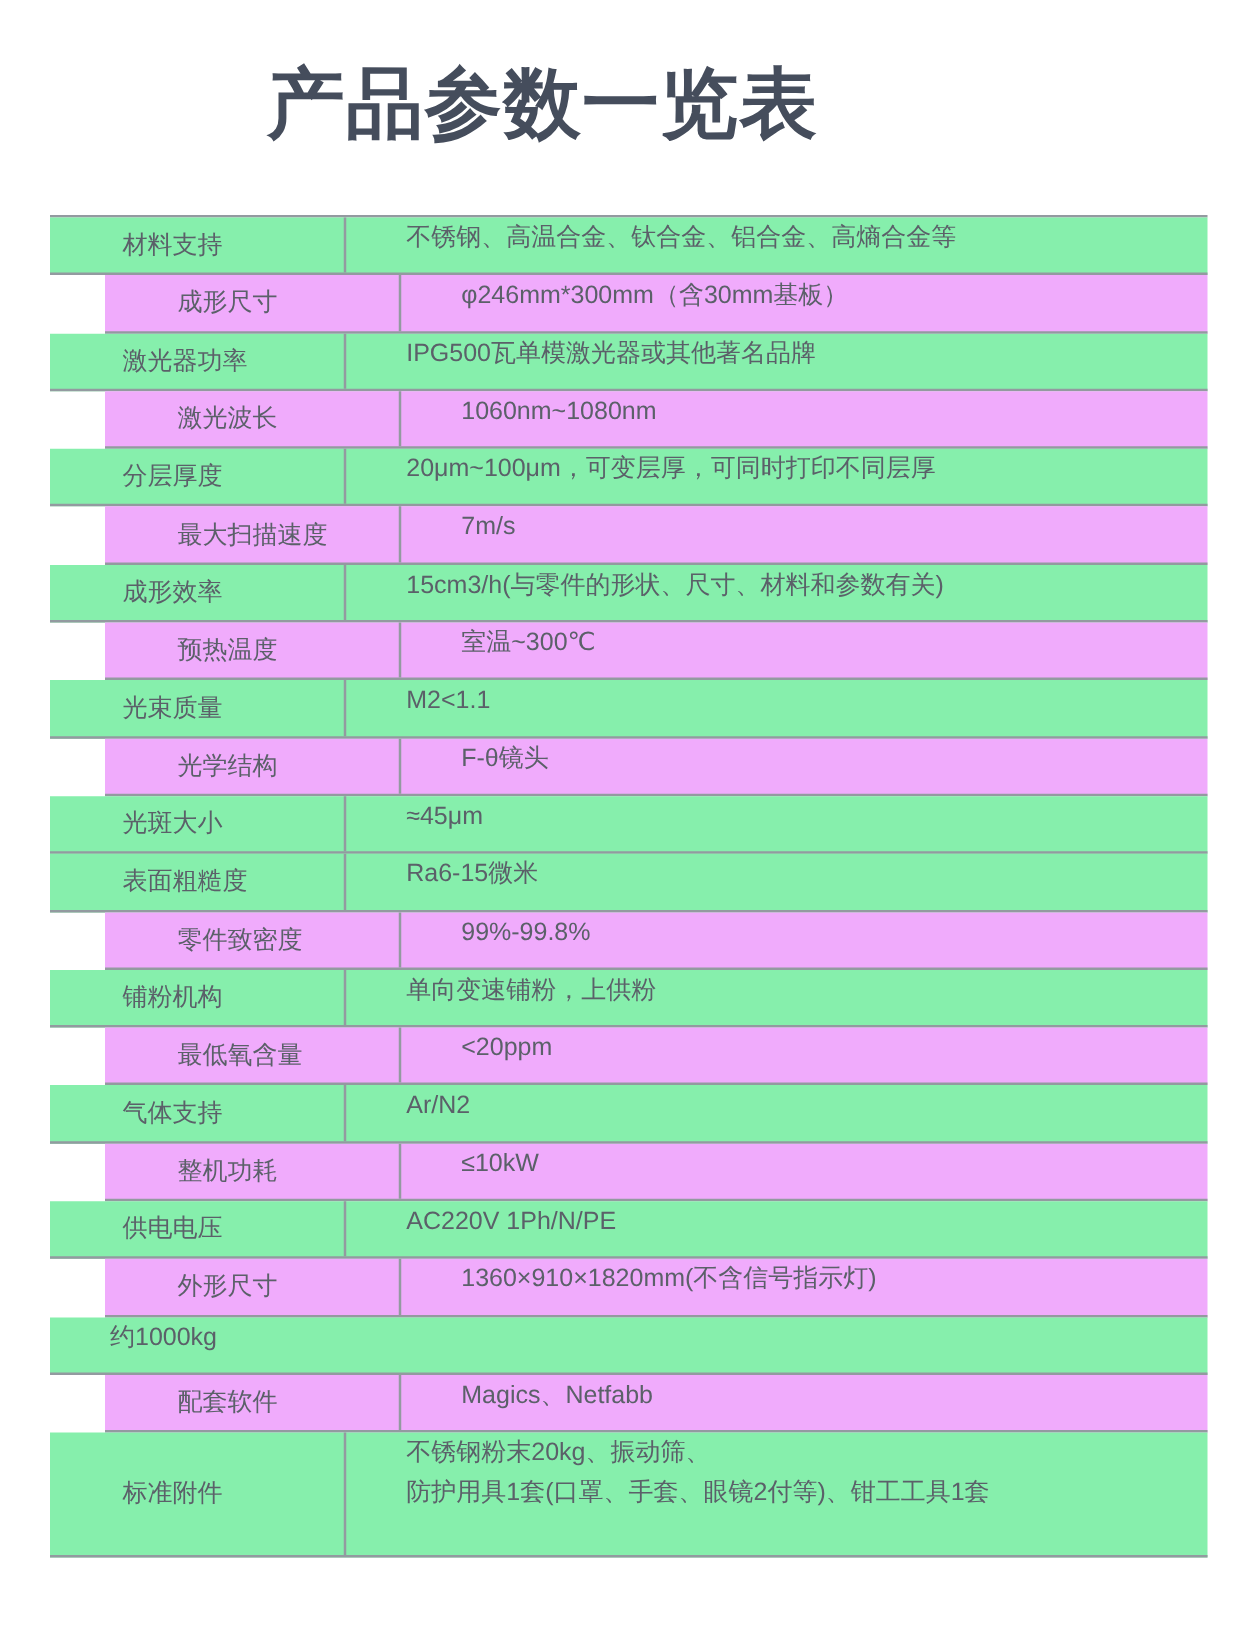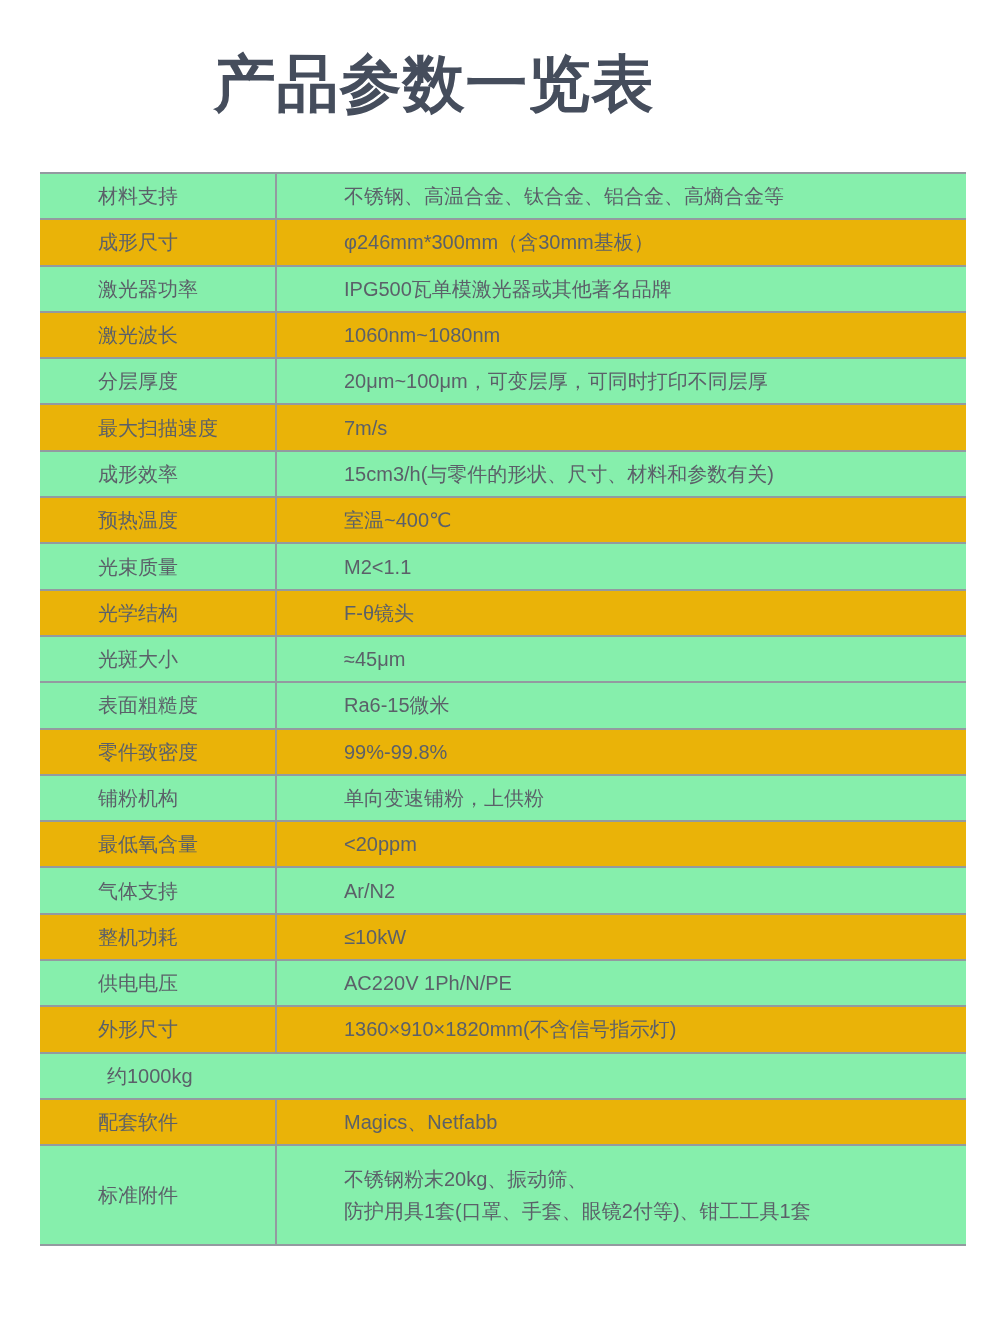--- a/index.html
+++ b/index.html
@@ -38,46 +38,47 @@
   }
   .row {
     display: flex;
     align-items: stretch;
     height: 46.3px;
     box-sizing: border-box;
     border-bottom: 2px solid #939aa0;
     background: #86efac;
   }
   .row.alt {
-    background: #eab308;
+    background: #f0abfc;
+    margin-left: 44px;
   }
   .row.tall {
     height: 100px;
   }
   .cell {
     display: flex;
     align-items: center;
     box-sizing: border-box;
     color: #5b6069;
     font-size: 20px;
     line-height: 1.3;
   }
   .cell.label {
     width: 237px;
     padding-left: 58px;
     border-right: 2px solid #939aa0;
     flex-shrink: 0;
   }
   .cell.value {
     flex: 1;
-    padding-left: 67px;
+    padding-left: 48px;
     padding-right: 12px;
     flex-direction: column;
     align-items: flex-start;
-    justify-content: center;
+    justify-content: flex-start;
   }
   .cell.value .line {
     display: block;
     line-height: 32px;
   }
 </style>
 </head>
 <body>
 
 <div class="page">
@@ -121,21 +122,21 @@
   </div>
       <div class="row">
     <div class="cell label">成形效率</div>
     <div class="cell value">
           <span class="line">15cm3/h(与零件的形状、尺寸、材料和参数有关)</span>
         </div>
   </div>
       <div class="row alt">
     <div class="cell label">预热温度</div>
     <div class="cell value">
-          <span class="line">室温~400℃</span>
+          <span class="line">室温~300℃</span>
         </div>
   </div>
       <div class="row">
     <div class="cell label">光束质量</div>
     <div class="cell value">
           <span class="line">M2&lt;1.1</span>
         </div>
   </div>
       <div class="row alt">
     <div class="cell label">光学结构</div>

